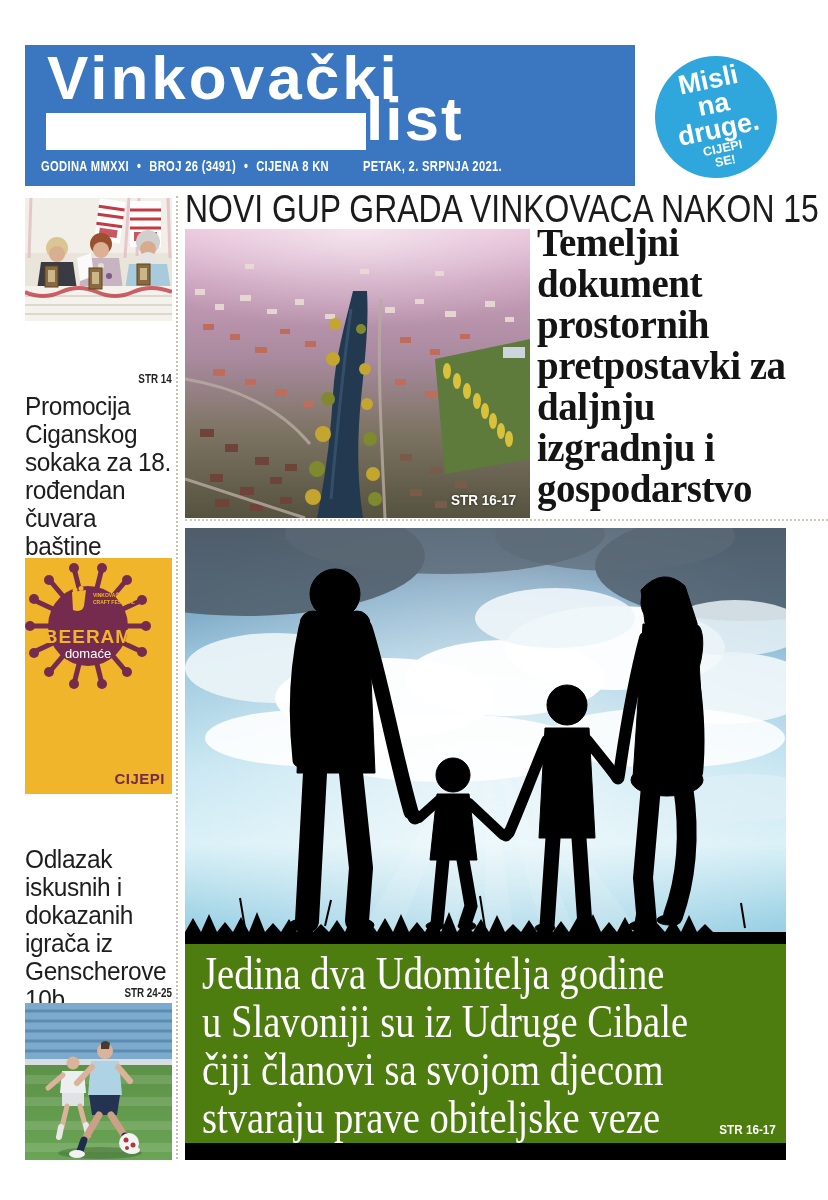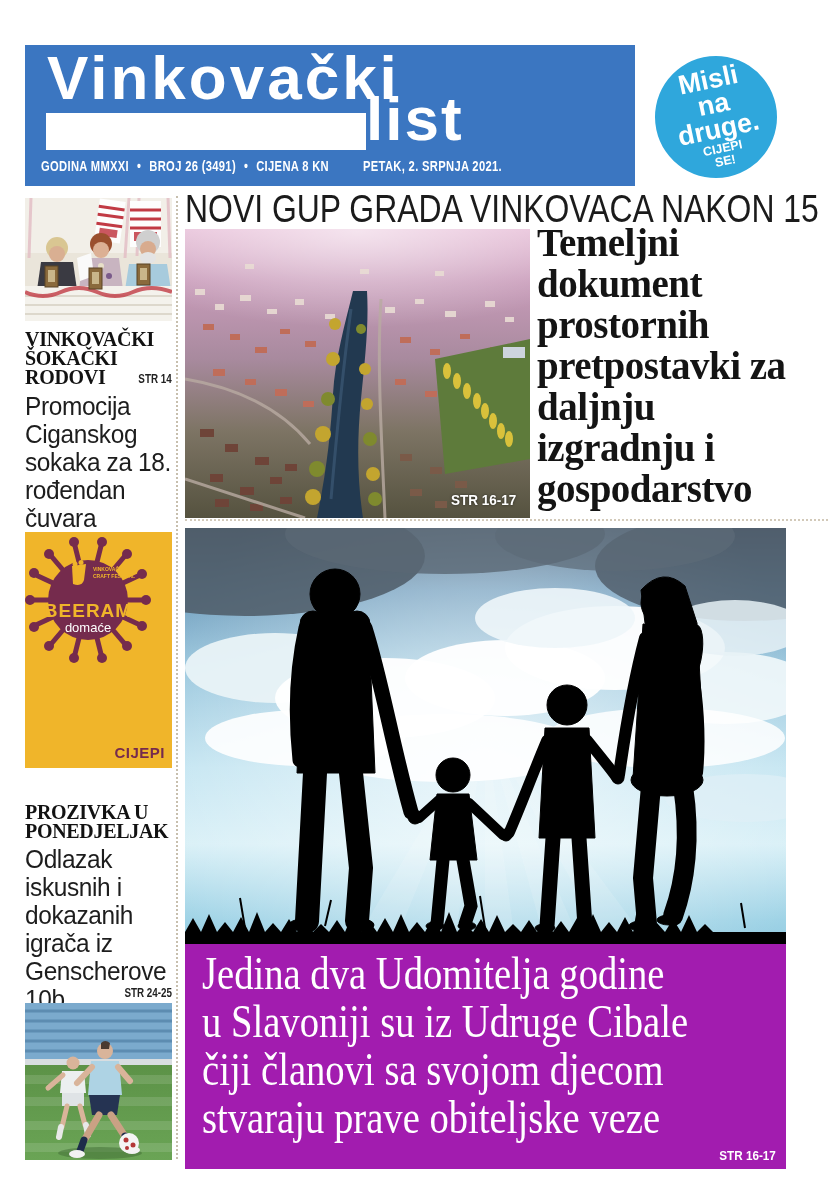--- a/index.html
+++ b/index.html
@@ -78,36 +78,36 @@
   .ref1 { left:auto; right:656px; top:372px; }   
   .ref2 { left:auto; right:656px; top:986px; }
   .teaser {
     font-size:26px; line-height:28px; color:#1d1d1d; width:156px;
     transform:scaleX(.94); transform-origin:left top; letter-spacing:-0.4px;
   }
   .teaser1 { left:25px; top:392px; }
   .teaser2 { left:25px; top:845px; }
 
   
-  .ad { left:25px; top:532px; width:147px; height:236px; background:#f0b52a; overflow:hidden; }
+  .ad { left:25px; top:558px; width:147px; height:236px; background:#f0b52a; overflow:hidden; }
   .ad-day1 {
     position:absolute; left:4px; top:126px; color:#752b4d; font-weight:bold;
     font-size:58px; line-height:56px; letter-spacing:-2px;
   }
   .ad-day2 {
     position:absolute; left:24px; top:168px; color:#752b4d; font-weight:bold;
     font-size:58px; line-height:56px; letter-spacing:-2px;
   }
   .ad-month {
     position:absolute; right:7px; bottom:7px; color:#752b4d; font-weight:bold;
     font-size:15px; letter-spacing:.5px;
   }
 
   
-  .caption-box { left:185px; top:944px; width:601px; height:225px; background:#a21caf; }
+  .caption-box { left:185px; top:944px; width:601px; height:199px; background:#4d7c0f; }
   .cap-lines {
     position:absolute; left:17px; top:6px;
     font-family:"Liberation Serif", serif; font-size:46px; line-height:48px;
     color:#fff; transform:scaleX(.84); transform-origin:left top; white-space:nowrap;
   }
   .cap-ref {
     position:absolute; right:10px; bottom:6px; color:#fff; font-weight:bold;
     font-size:13px; transform:scaleX(.9); transform-origin:right bottom;
   }
 </style>
@@ -313,21 +313,20 @@
         <rect x="20" y="68" width="13" height="21" fill="#8a6a3c" stroke="#5a4426"></rect>
         <rect x="23" y="72" width="7" height="12" fill="#c9b68a"></rect>
         <rect x="64" y="70" width="13" height="21" fill="#8a6a3c" stroke="#5a4426"></rect>
         <rect x="67" y="74" width="7" height="12" fill="#c9b68a"></rect>
         <rect x="112" y="66" width="13" height="21" fill="#8a6a3c" stroke="#5a4426"></rect>
         <rect x="115" y="70" width="7" height="12" fill="#c9b68a"></rect>
       </g>
     </svg>
   </div>
 
-  <h2 class="abs side-head side-head1">VINKOVAČKI ŠOKAČKI RODOVI</h2>
   <div class="abs side-ref ref1">STR 14</div>
   <div class="abs teaser teaser1">Promocija Ciganskog sokaka za 18. rođendan čuvara baštine</div>
 
   <div class="abs ad">
     <svg width="147" height="236" viewBox="0 0 147 236">
       <g stroke="#752b4d" stroke-width="5" stroke-linecap="round">
         <line x1="102" y1="68" x2="117" y2="68"></line>
           <line x1="98" y1="85" x2="113" y2="92"></line>
         <line x1="88" y1="98" x2="99" y2="111"></line>
           <line x1="72" y1="106" x2="76" y2="122"></line>
@@ -365,21 +364,20 @@
           <circle cx="56" cy="30.5" r="2.5" fill="#f0b52a"></circle>
       </g>
       <text x="68" y="39" font-size="5" font-weight="bold" fill="#f0b52a">VINKOVAČKI</text>
       <text x="68" y="46" font-size="5" font-weight="bold" fill="#f0b52a">CRAFT FESTIVAL</text>
       <text x="63" y="85" text-anchor="middle" font-size="19" font-weight="bold" letter-spacing="1" fill="#f0b52a">BEERAM</text>
       <text x="63" y="100" text-anchor="middle" font-size="13" fill="#ffffff">domaće</text>
     </svg>
     <div class="ad-month">CIJEPI</div>
   </div>
 
-  <h2 class="abs side-head side-head2">PROZIVKA U PONEDJELJAK</h2>
   <div class="abs teaser teaser2">Odlazak iskusnih i dokazanih igrača iz Genscherove 10b</div>
   <div class="abs side-ref ref2">STR 24-25</div>
 
   <div class="abs football-photo">
     <svg width="147" height="157" viewBox="0 0 147 157">
       <defs>
         <linearGradient id="pitch" x1="0" y1="0" x2="0" y2="1">
           <stop offset="0" stop-color="#5c9247"></stop>
             <stop offset="1" stop-color="#6aa455"></stop>
         </linearGradient>

